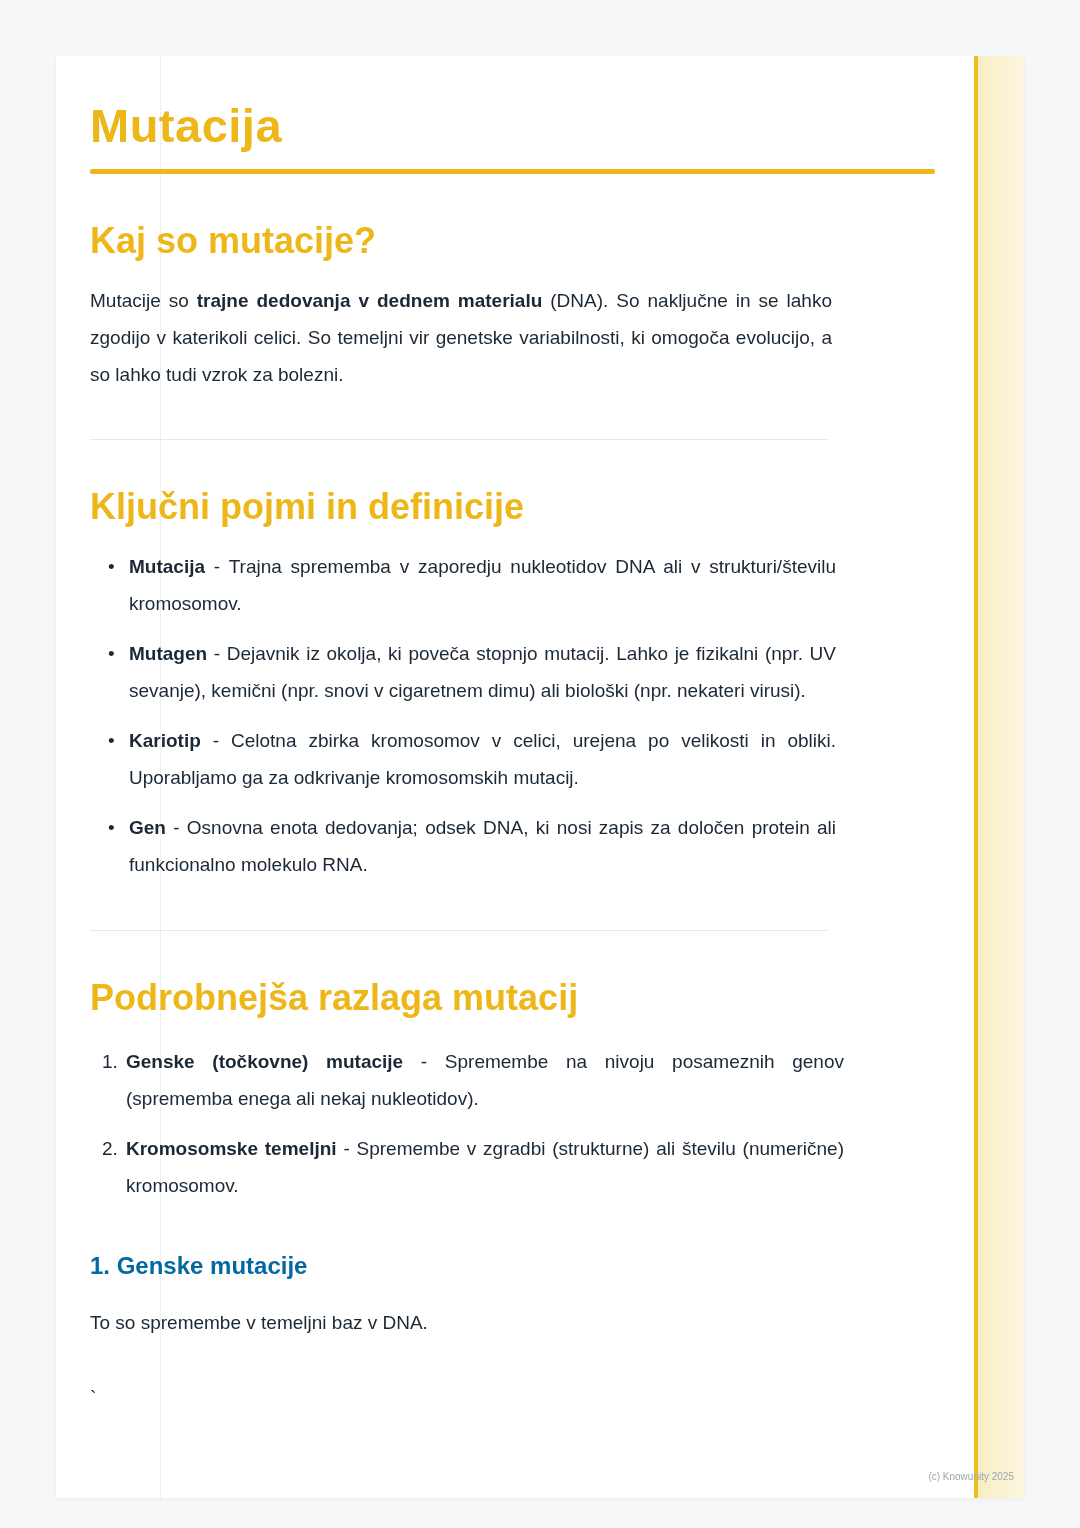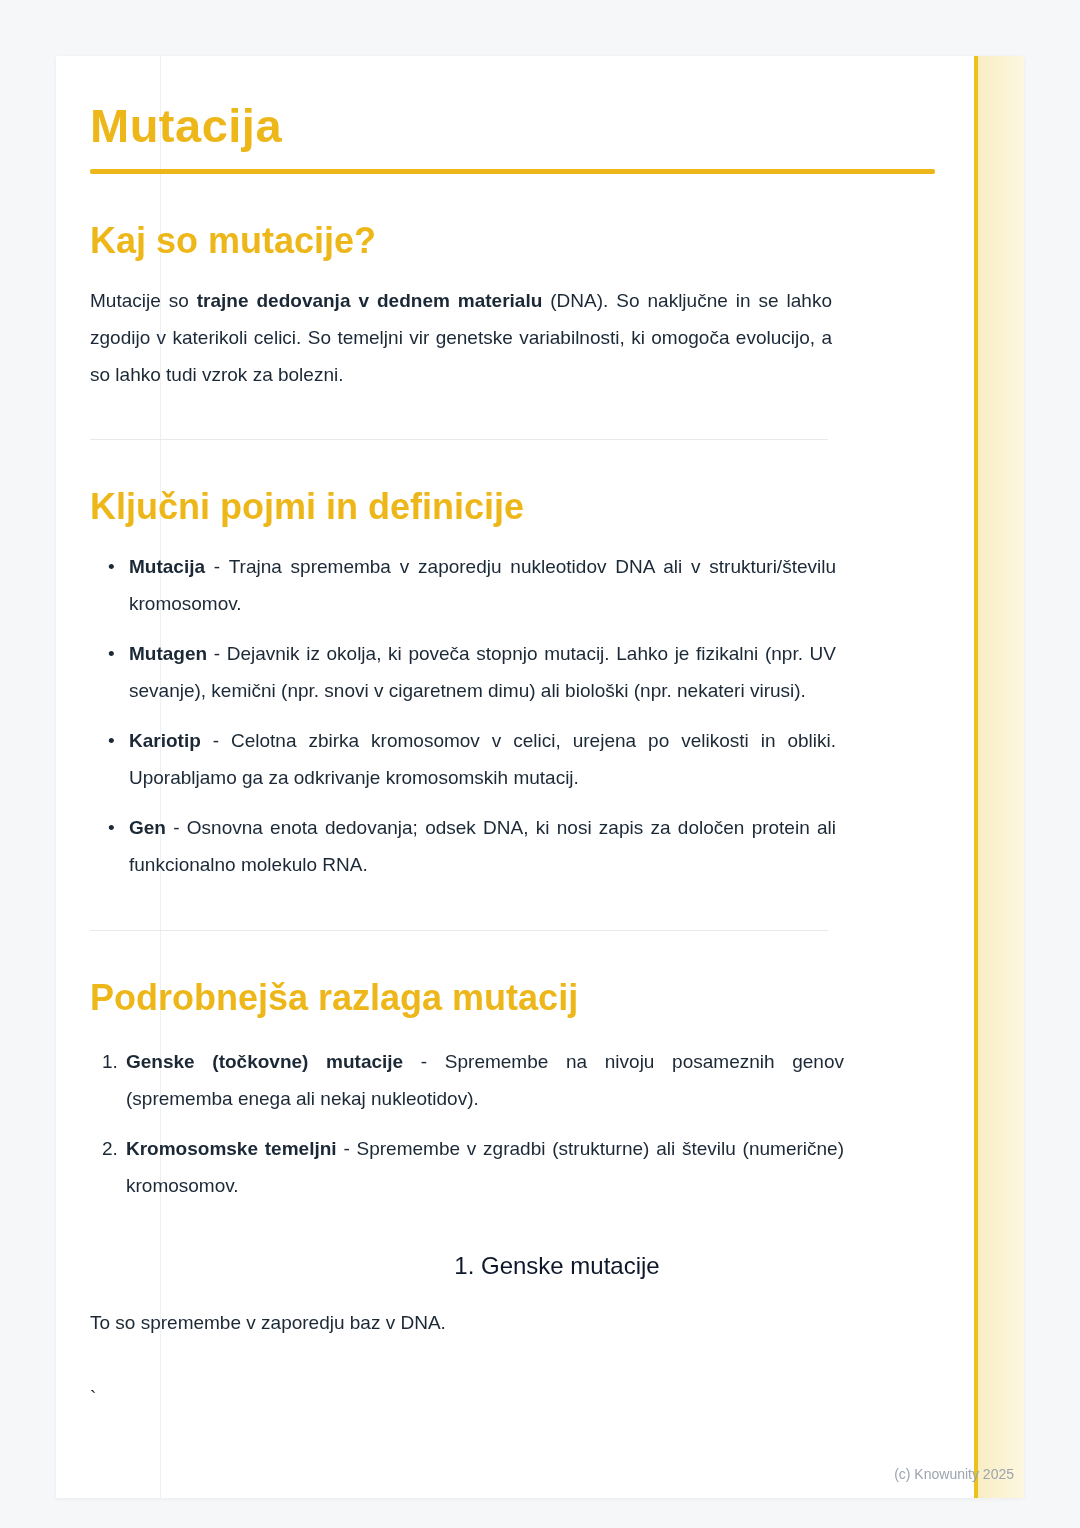--- a/index.html
+++ b/index.html
@@ -61,23 +61,22 @@
   }
   h2.section-heading {
     margin: 46px 0 20px 0;
     font-size: 36px;
     font-weight: 700;
     color: #edb71a;
   }
   h3.sub-heading {
     margin: 48px 0 24px 0;
     font-size: 24px;
-    font-weight: 400;
-    color: #0f172a;
-    text-align: center;
+    font-weight: 700;
+    color: #0369a1;
   }
   .text-col {
     width: 742px;
   }
   p.body {
     margin: 0 0 14px 0;
     font-size: 19px;
     line-height: 1.95;
   }
   p.justified {
@@ -132,21 +131,21 @@
     text-align: justify;
   }
   .stray {
     margin-top: 46px;
     font-size: 19px;
   }
   .footer-credit {
     position: absolute;
     right: 10px;
     bottom: 16px;
-    font-size: 14px;
+    font-size: 10px;
     color: #9ca4ae;
     z-index: 3;
   }
 </style>
 </head>
 <body>
 
 <div class="sheet">
 
   <div class="margin-line"></div>
@@ -183,21 +182,21 @@
         <span class="num-body"><strong>Genske (točkovne) mutacije</strong><span> - Spremembe na nivoju posameznih genov (sprememba enega ali nekaj nukleotidov).</span></span>
       </div>
       <div class="num-item">
         <span class="num">2.</span>
         <span class="num-body"><strong>Kromosomske temeljni</strong><span> - Spremembe v zgradbi (strukturne) ali številu (numerične) kromosomov.</span></span>
       </div>
     </div>
 
     <h3 class="sub-heading">1. Genske mutacije</h3>
 
-    <p class="body text-col">To so spremembe v zaporedju baz v DNA.</p>
+    <p class="body text-col">To so spremembe v temeljni baz v DNA.</p>
 
     <p class="stray">`</p>
 
   </div>
 
   <div class="footer-credit">(c) Knowunity 2025</div>
 
 </div>
 
 </body></html>

